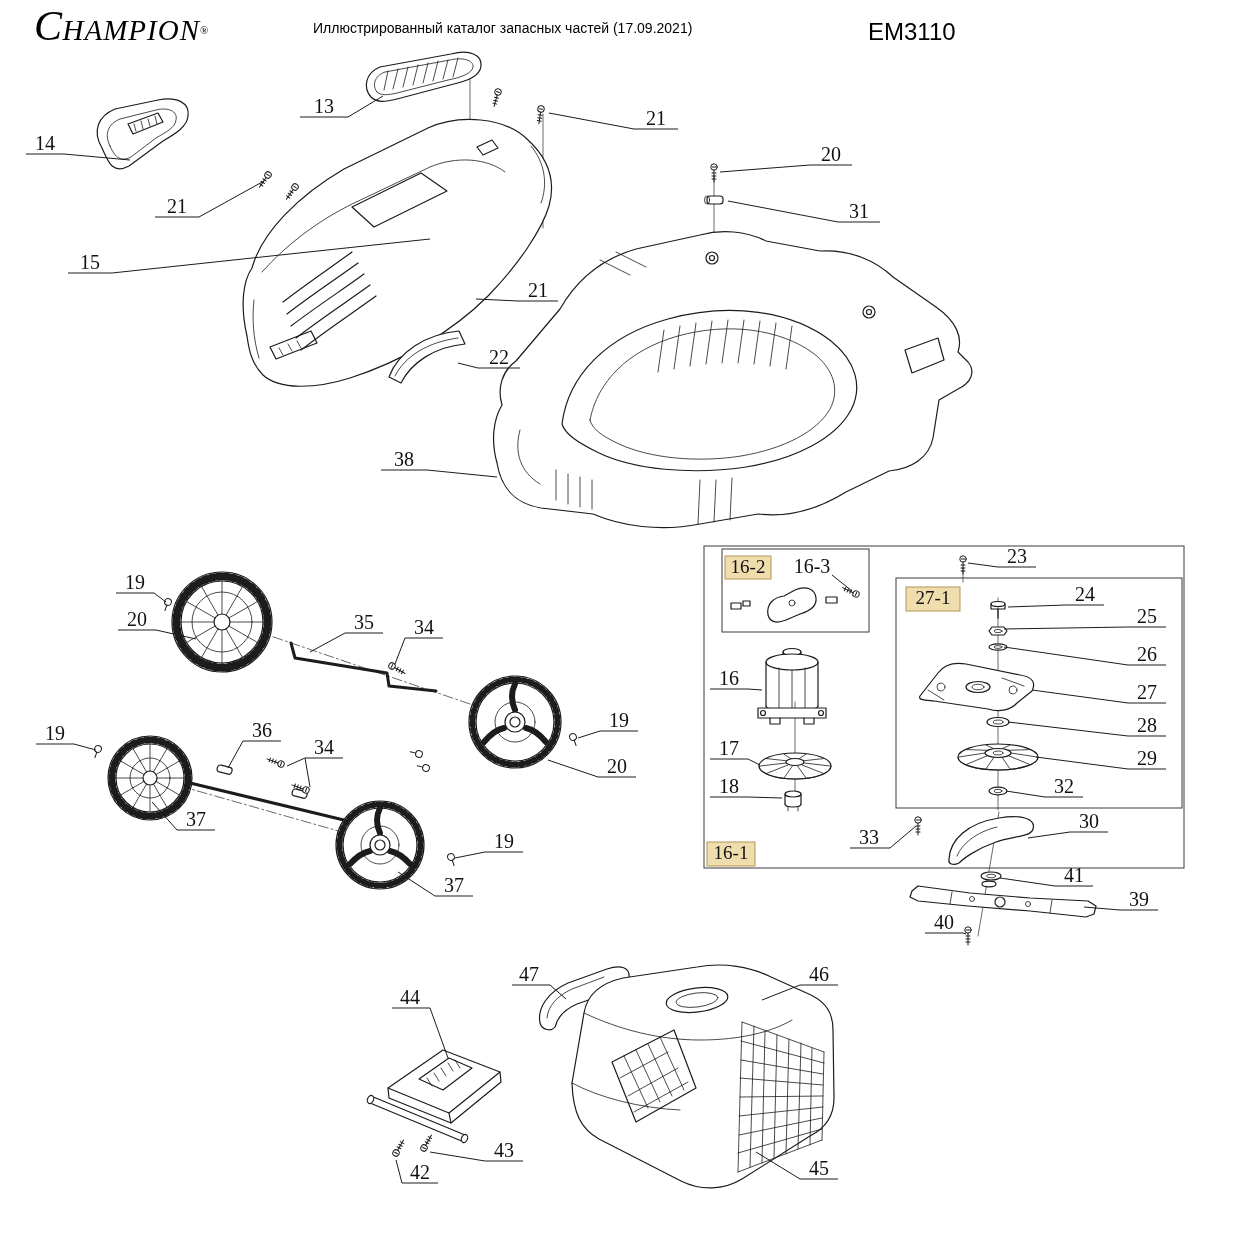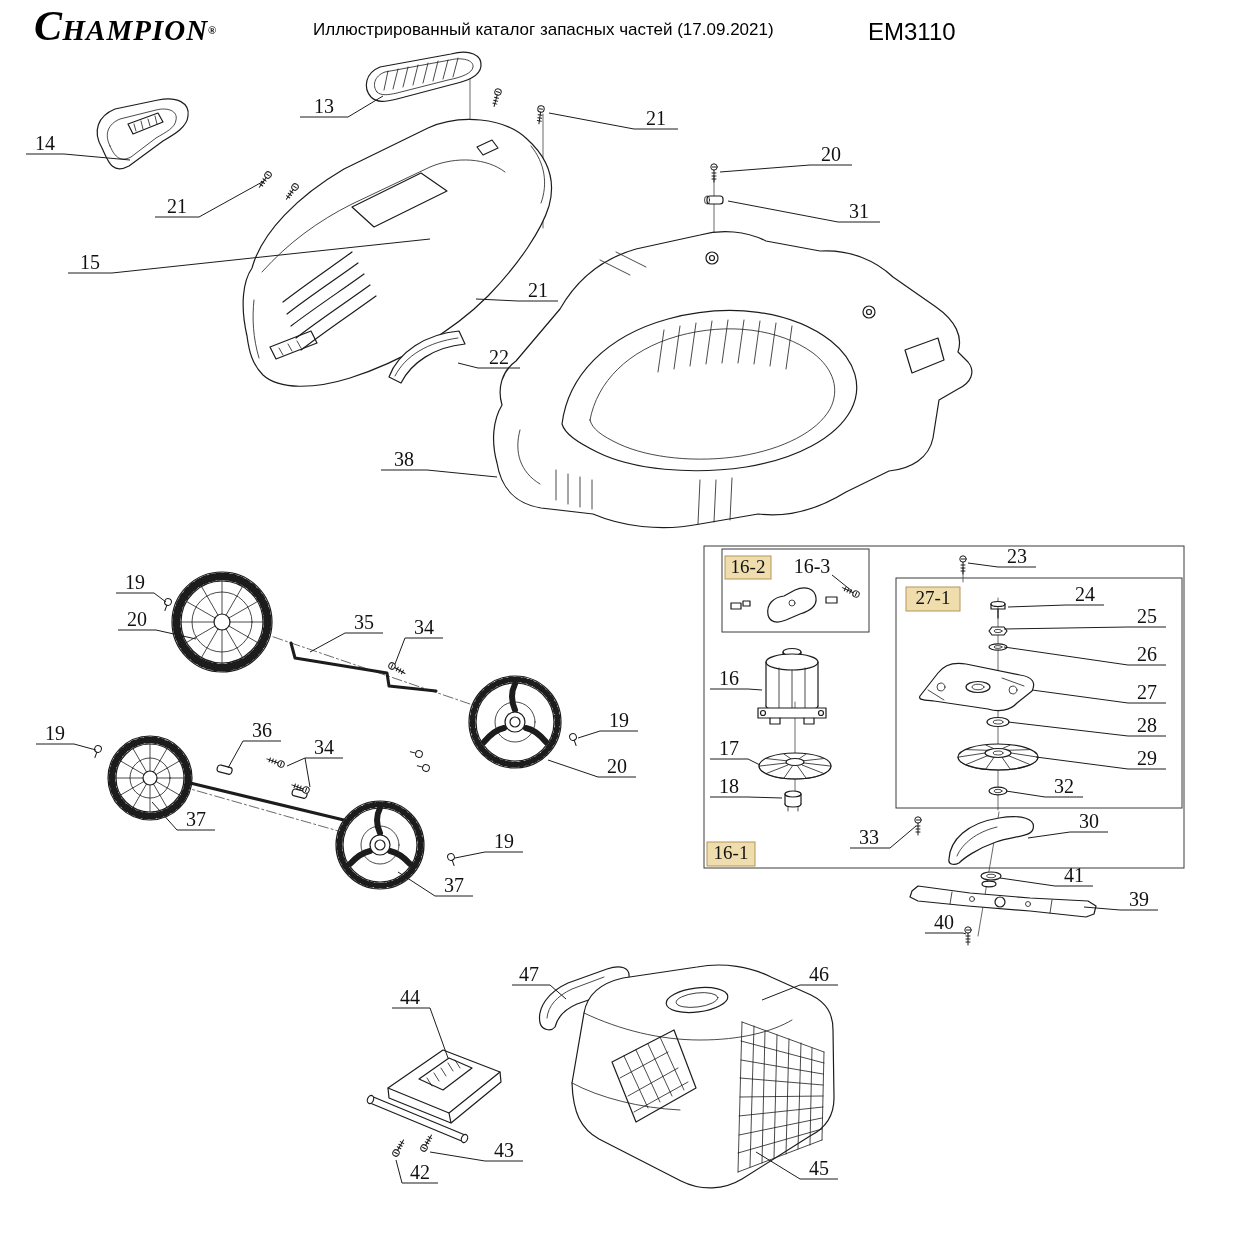--- a/index.html
+++ b/index.html
@@ -1,24 +1,24 @@
 <!DOCTYPE html>
 <html><head>
 <meta charset="utf-8">
 <style>
   * { margin:0; padding:0; box-sizing:border-box; }
   html,body { width:1250px; height:1250px; background:#fff; overflow:hidden;
               font-family:"Liberation Sans", sans-serif; color:#000; }
   .page { position:absolute; inset:0; background:#fff; }
   .logo { position:absolute; left:34px; top:2px; font-family:"Liberation Serif", serif;
-          font-style:italic; font-weight:bold; letter-spacing:.5px; white-space:nowrap; }
+          font-style:italic; font-weight:normal; letter-spacing:.5px; white-space:nowrap; }
   .logo .initial { font-size:42px; }
   .logo .rest { font-size:29px; letter-spacing:1px; }
   .logo .reg { font-size:11px; vertical-align:super; font-style:normal; }
-  .subtitle { position:absolute; left:313px; top:20px; font-size:17px; }
+  .subtitle { position:absolute; left:313px; top:20px; font-size:14px; }
   .model { position:absolute; left:868px; top:18px; font-size:24px; }
   svg.diagram { position:absolute; left:0; top:0; }
   .art { stroke:#1c1c1c; fill:none; stroke-width:1.2; stroke-linejoin:round; stroke-linecap:round; }
   .thin { stroke-width:.8; }
   .axis { stroke:#444; stroke-width:.8; }
   .dash { stroke-dasharray:10 3 2 3; }
   .leaders path { stroke:#1c1c1c; stroke-width:1; fill:none; }
   .frames rect { stroke:#3a3a3a; fill:none; stroke-width:1; }
   .callout { font:20px "Liberation Serif", serif; fill:#111; text-anchor:middle; }
   .tagbg { fill:#f0ddae; stroke:#b5955a; stroke-width:1; }

